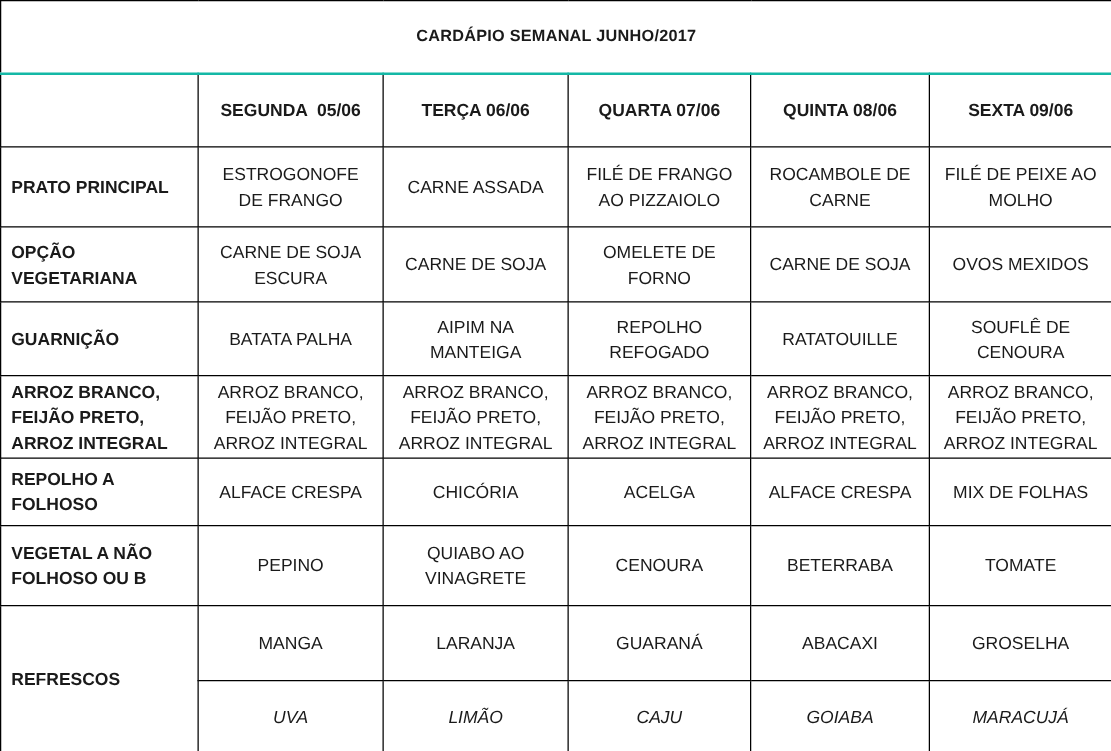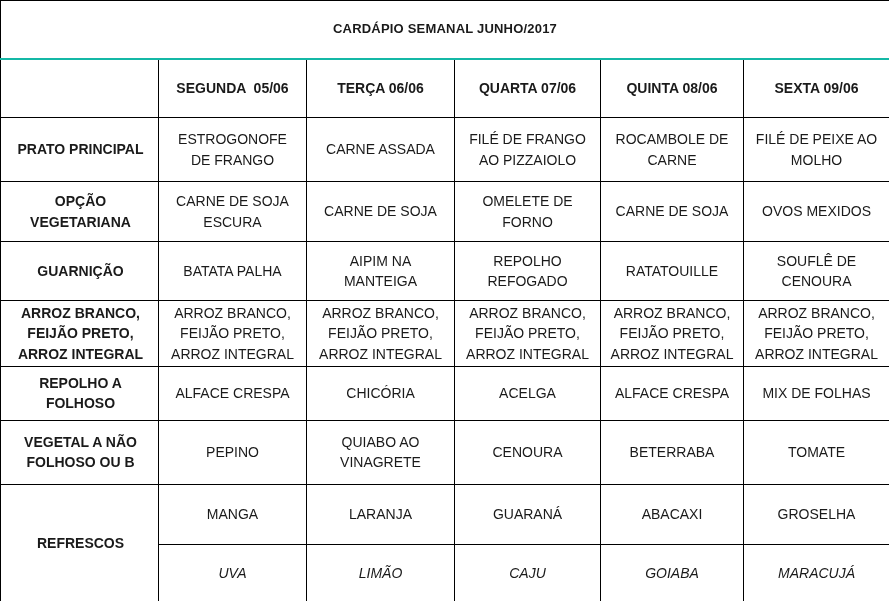--- a/index.html
+++ b/index.html
@@ -36,21 +36,21 @@
     font-weight: bold;
     font-size: 13px;
     letter-spacing: 0.2px;
   }
   tr.header-row th {
     height: 59px;
     font-weight: bold;
     white-space: pre-wrap;
   }
   th.row-label {
-    text-align: center;
+    text-align: left;
     font-weight: bold;
     padding-left: 8px;
     padding-right: 6px;
   }
   td.menu-cell {
     font-weight: normal;
   }
   tr.r-prato        { height: 64px; }
   tr.r-vegetariana  { height: 60px; }
   tr.r-guarnicao    { height: 59px; }

